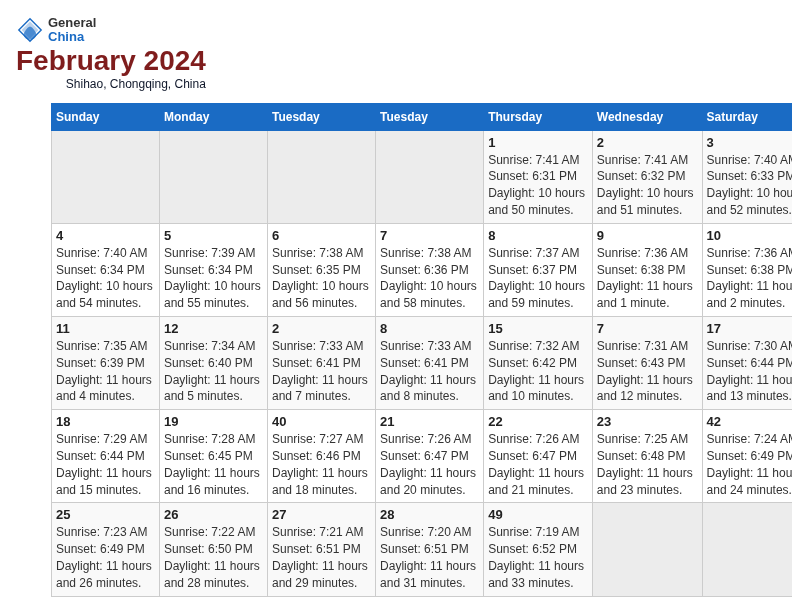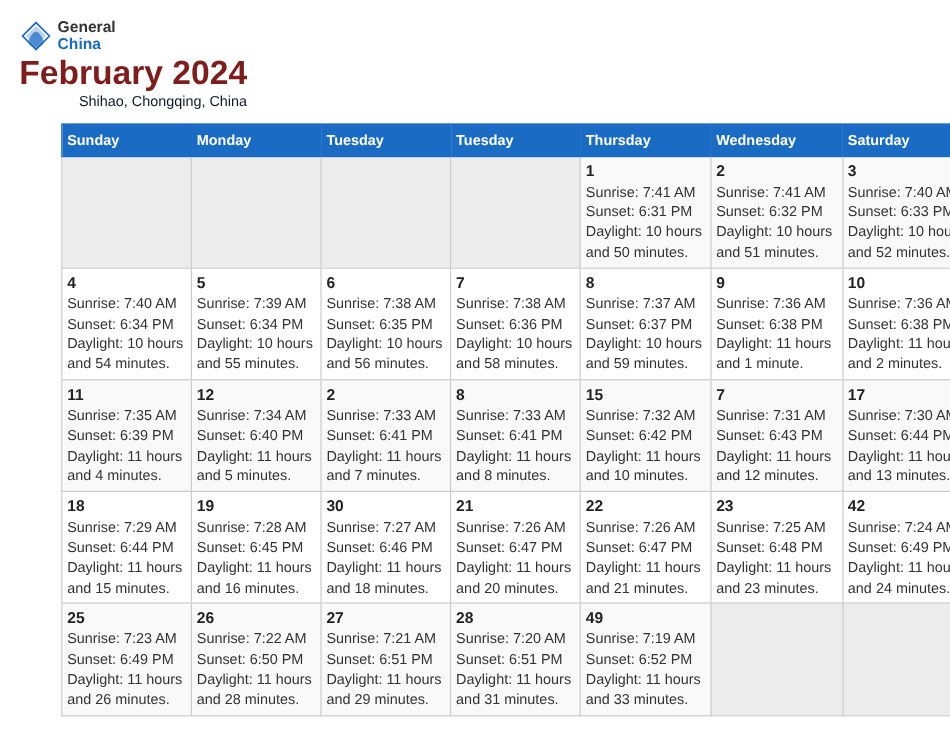--- a/index.html
+++ b/index.html
@@ -207,21 +207,21 @@
       <tr>
         <td>
           <span class="day-number">18</span>
           <div class="day-info">Sunrise: 7:29 AM<br>Sunset: 6:44 PM<br>Daylight: 11 hours and 15 minutes.</div>
         </td>
         <td>
           <span class="day-number">19</span>
           <div class="day-info">Sunrise: 7:28 AM<br>Sunset: 6:45 PM<br>Daylight: 11 hours and 16 minutes.</div>
         </td>
         <td>
-          <span class="day-number">30</span>
+          <span class="day-number">40</span>
           <div class="day-info">Sunrise: 7:27 AM<br>Sunset: 6:46 PM<br>Daylight: 11 hours and 18 minutes.</div>
         </td>
         <td>
           <span class="day-number">21</span>
           <div class="day-info">Sunrise: 7:26 AM<br>Sunset: 6:47 PM<br>Daylight: 11 hours and 20 minutes.</div>
         </td>
         <td>
           <span class="day-number">22</span>
           <div class="day-info">Sunrise: 7:26 AM<br>Sunset: 6:47 PM<br>Daylight: 11 hours and 21 minutes.</div>
         </td>

